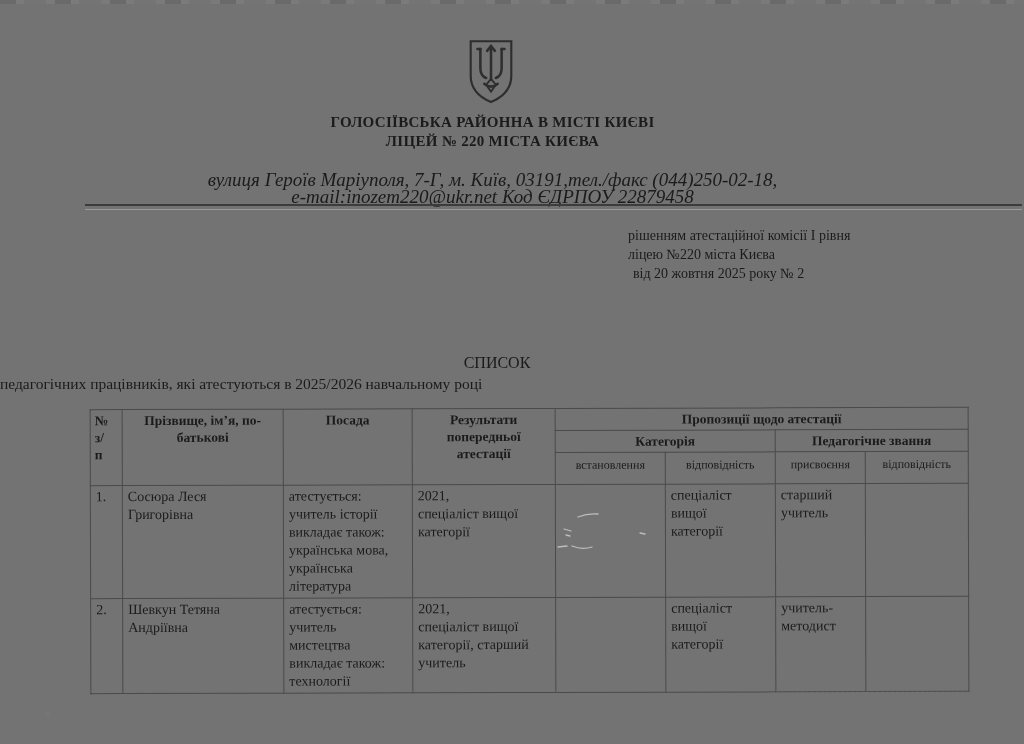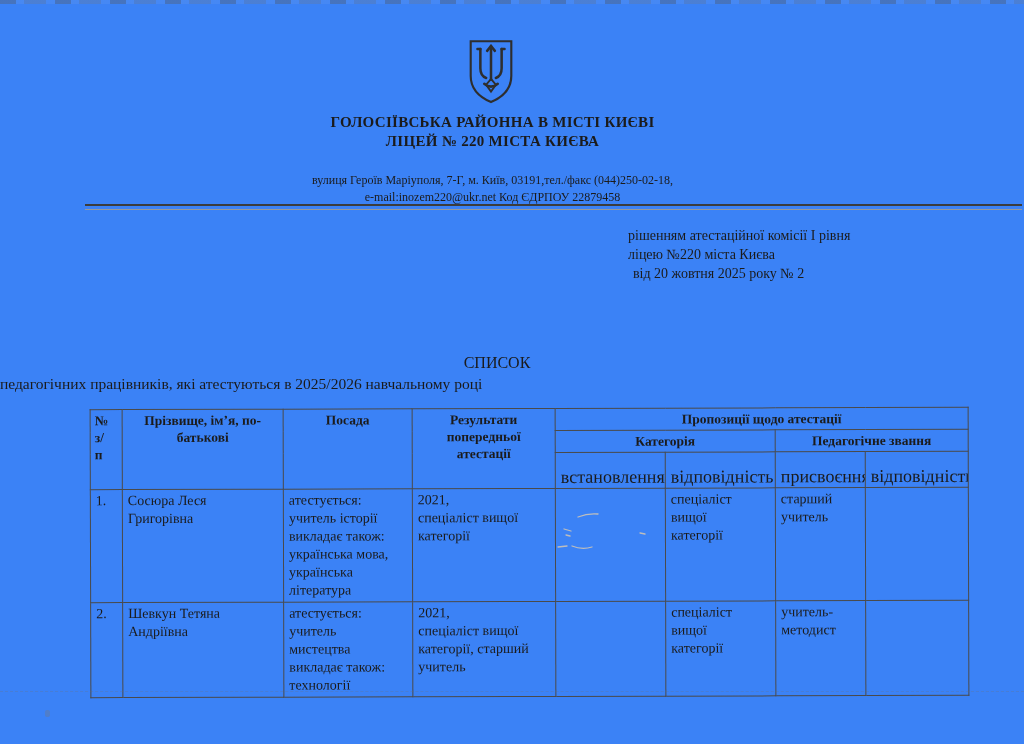--- a/index.html
+++ b/index.html
@@ -1,18 +1,18 @@
 <!DOCTYPE html>
 <html><head>
 <meta charset="utf-8">
 <style>
   html,body{margin:0;padding:0;background:#e9e9e9;}
   #page{
     position:relative;width:1024px;height:744px;margin:0 auto;
-    background:#3b82f6;overflow:hidden;
+    background:#737373;overflow:hidden;
     font-family:"Liberation Serif","DejaVu Serif",serif;
     color:#1b1b1b;
   }
   
   .scan-top{
     position:absolute;left:0;top:0;width:1024px;height:4px;opacity:.45;
     background:repeating-linear-gradient(90deg,
       rgba(90,90,90,.8) 0 16px, rgba(200,200,200,.2) 16px 24px,
       rgba(120,120,120,.6) 24px 46px, rgba(220,220,220,.15) 46px 55px);
   }
@@ -27,21 +27,21 @@
   
   .emblem{position:absolute;left:462px;top:38px;width:58px;height:76px;}
   
   .org-block{
     position:absolute;left:240px;top:113px;width:505px;
     text-align:center;font-weight:bold;font-size:15px;line-height:19px;
     letter-spacing:.3px;
   }
   .addr-block{
     position:absolute;left:190px;top:172px;width:605px;
-    text-align:center;font-size:12px;line-height:16.5px;
+    text-align:center;font-style:italic;font-size:19px;line-height:16.5px;
   }
   .head-rule{
     position:absolute;left:85px;top:204px;width:937px;height:3px;
     border-top:2px solid #3c3c3c;border-bottom:1px solid #9a9a9a;
   }
   
   .approval{
     position:absolute;left:628px;top:226px;width:350px;
     font-size:14px;line-height:19px;
   }
@@ -63,21 +63,21 @@
     font-size:14px;line-height:18px;
     transform:rotate(-0.15deg);
     background:transparent;
   }
   table.att th,table.att td{
     border:1px solid #4a4a4a;
     padding:2px 5px;vertical-align:top;
     white-space:pre-line;overflow:hidden;
   }
   table.att th{font-weight:bold;text-align:center;font-size:13.5px;line-height:17px;}
-  table.att tr.h3 th{font-weight:normal;font-size:18px;padding-top:16px;}
+  table.att tr.h3 th{font-weight:normal;font-size:12px;padding-top:4px;}
   table.att th.num-h{text-align:left;padding-left:4px;}
   table.att td{text-align:left;}
   table.att td.num{padding-left:5px;}
   tr.hr1{height:21px;} tr.hr2{height:21px;} tr.h3{height:32px;}
   tr.row1{height:113px;} tr.row2{height:92px;}
   
   .pencil{position:absolute;left:552px;top:503px;width:112px;height:62px;}
 </style>
 </head>
 <body>

